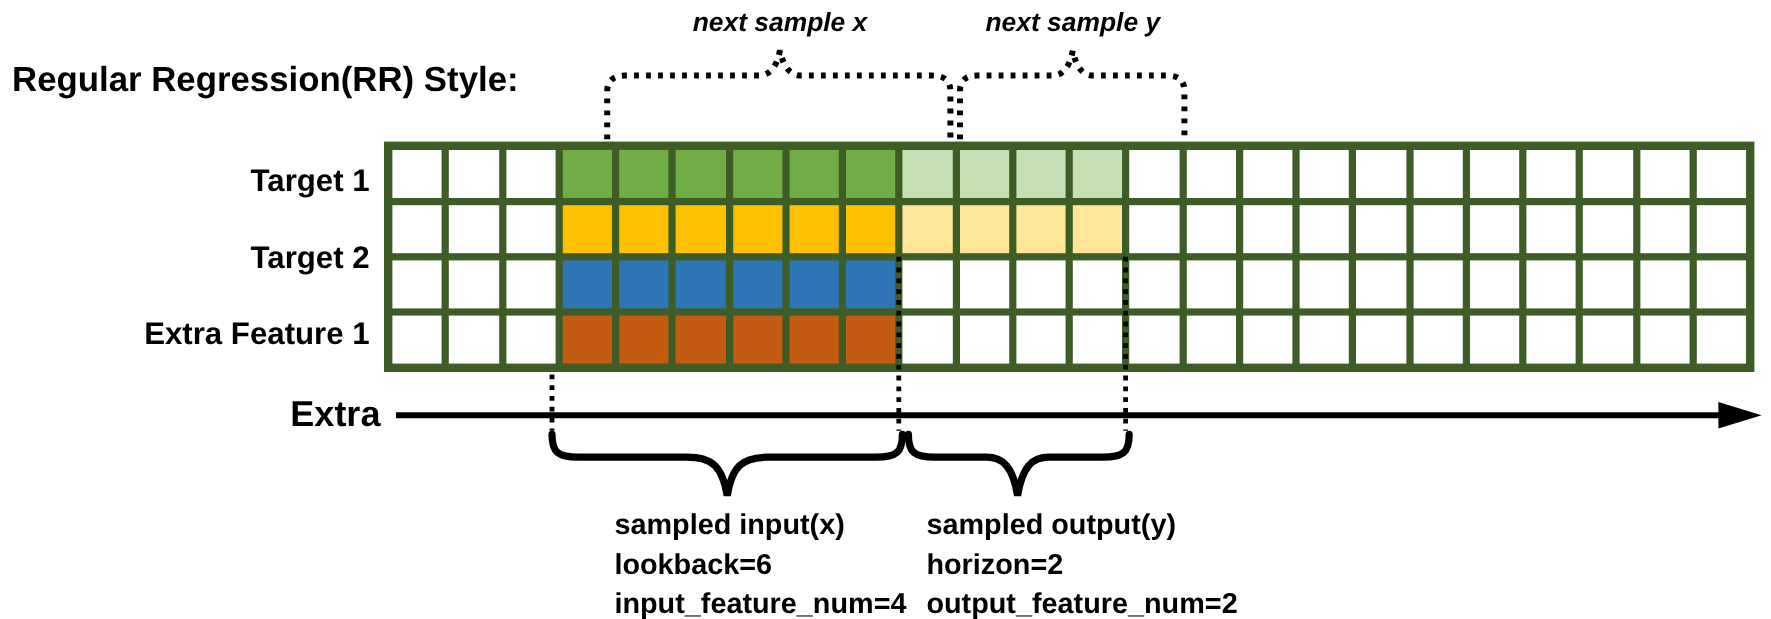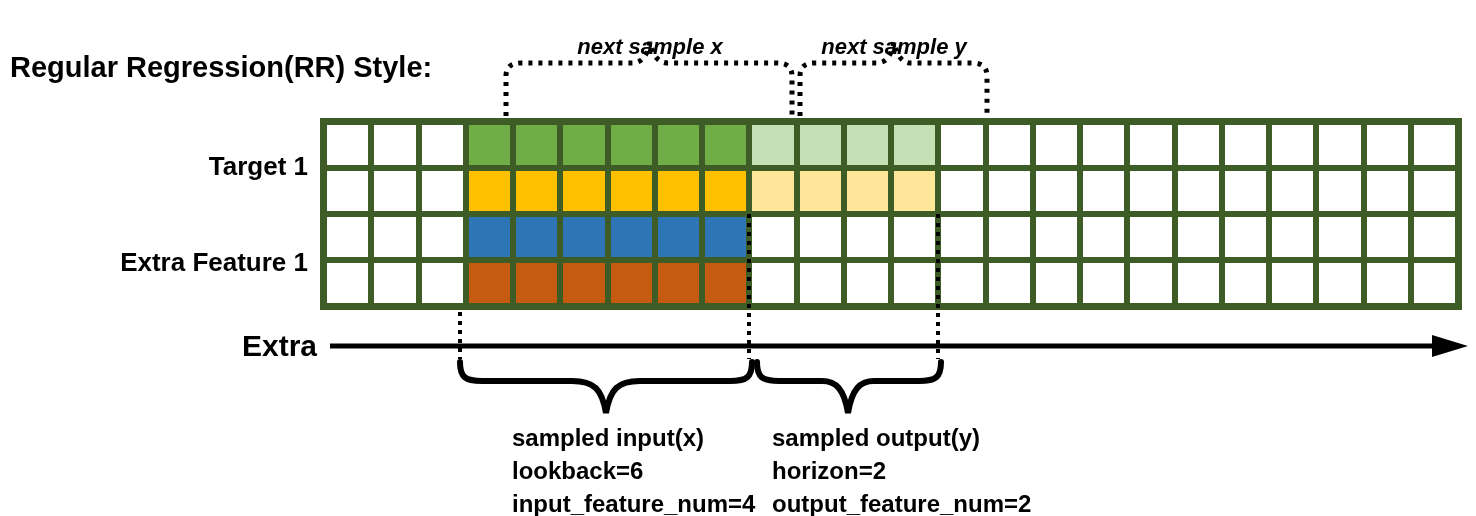--- a/index.html
+++ b/index.html
@@ -11,21 +11,21 @@
     color:#000;
     overflow:hidden;
   }
   .title{
     position:absolute;left:10px;top:4px;
     font-size:29px;font-weight:bold;letter-spacing:0px;margin-top:47px;
   }
   .next-label{
     position:absolute;top:6px;width:260px;
     text-align:center;
-    font-size:22px;font-style:italic;font-weight:600;margin-top:28px;
+    font-size:22px;font-style:italic;font-weight:600;
   }
   #next-x{left:520px;}
   #next-y{left:764px;}
   
   #grid{
     position:absolute;left:320px;top:118px;
     width:1142px;height:192px;
     box-sizing:border-box;
     display:grid;
     grid-template-rows:repeat(4,1fr);
@@ -62,20 +62,21 @@
 
 <div id="canvas">
 
   <div class="title">Regular Regression(RR) Style:</div>
 
   <div id="next-x" class="next-label">next sample x</div>
   <div id="next-y" class="next-label">next sample y</div>
 
   <div id="row-labels">
       <div class="row-label">Target 1</div>
+      <div class="row-label">Target 2</div>
       <div class="row-label">Extra Feature 1</div>
     </div>
 
   <div id="grid" style="background: rgb(62, 92, 37); grid-template-columns: repeat(24, 1fr);">
       <div class="cell" style="background: rgb(255, 255, 255);"></div>
       <div class="cell" style="background: rgb(255, 255, 255);"></div>
       <div class="cell" style="background: rgb(255, 255, 255);"></div>
       <div class="cell" style="background: rgb(112, 173, 71);"></div>
       <div class="cell" style="background: rgb(112, 173, 71);"></div>
       <div class="cell" style="background: rgb(112, 173, 71);"></div>

